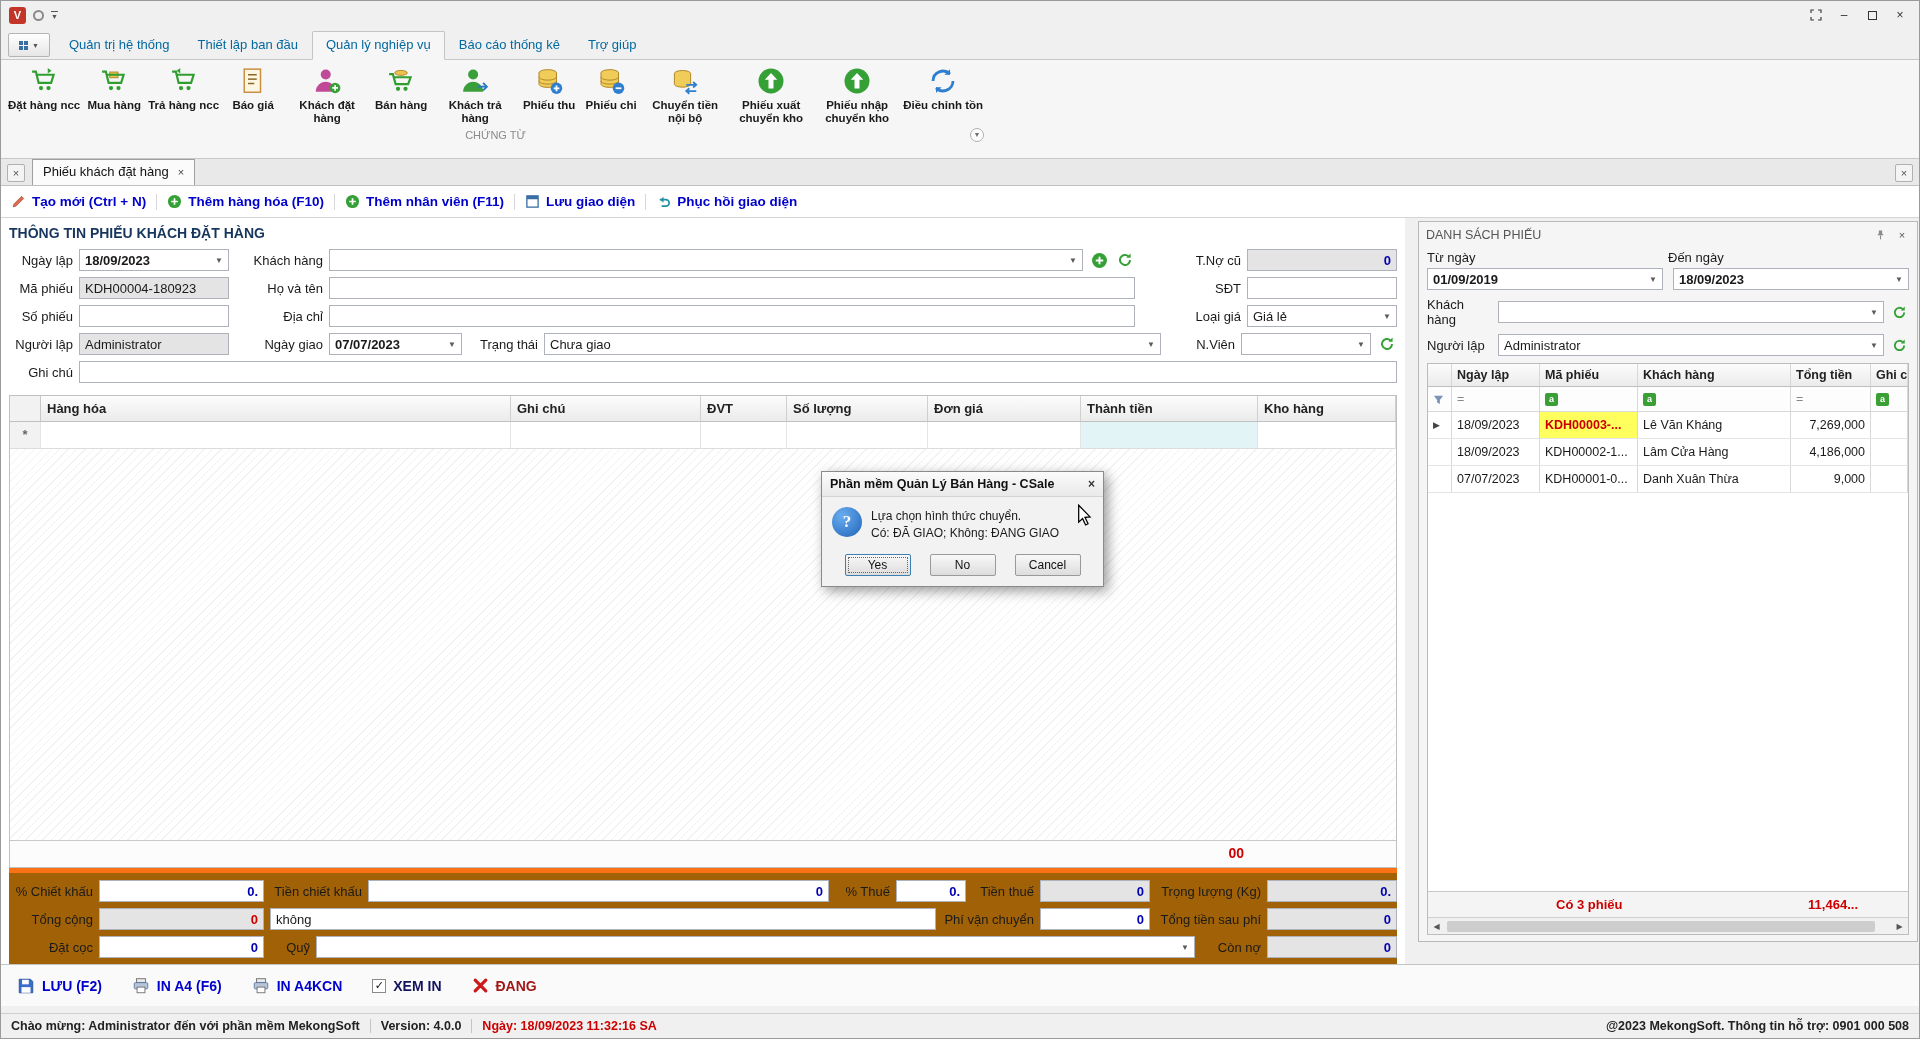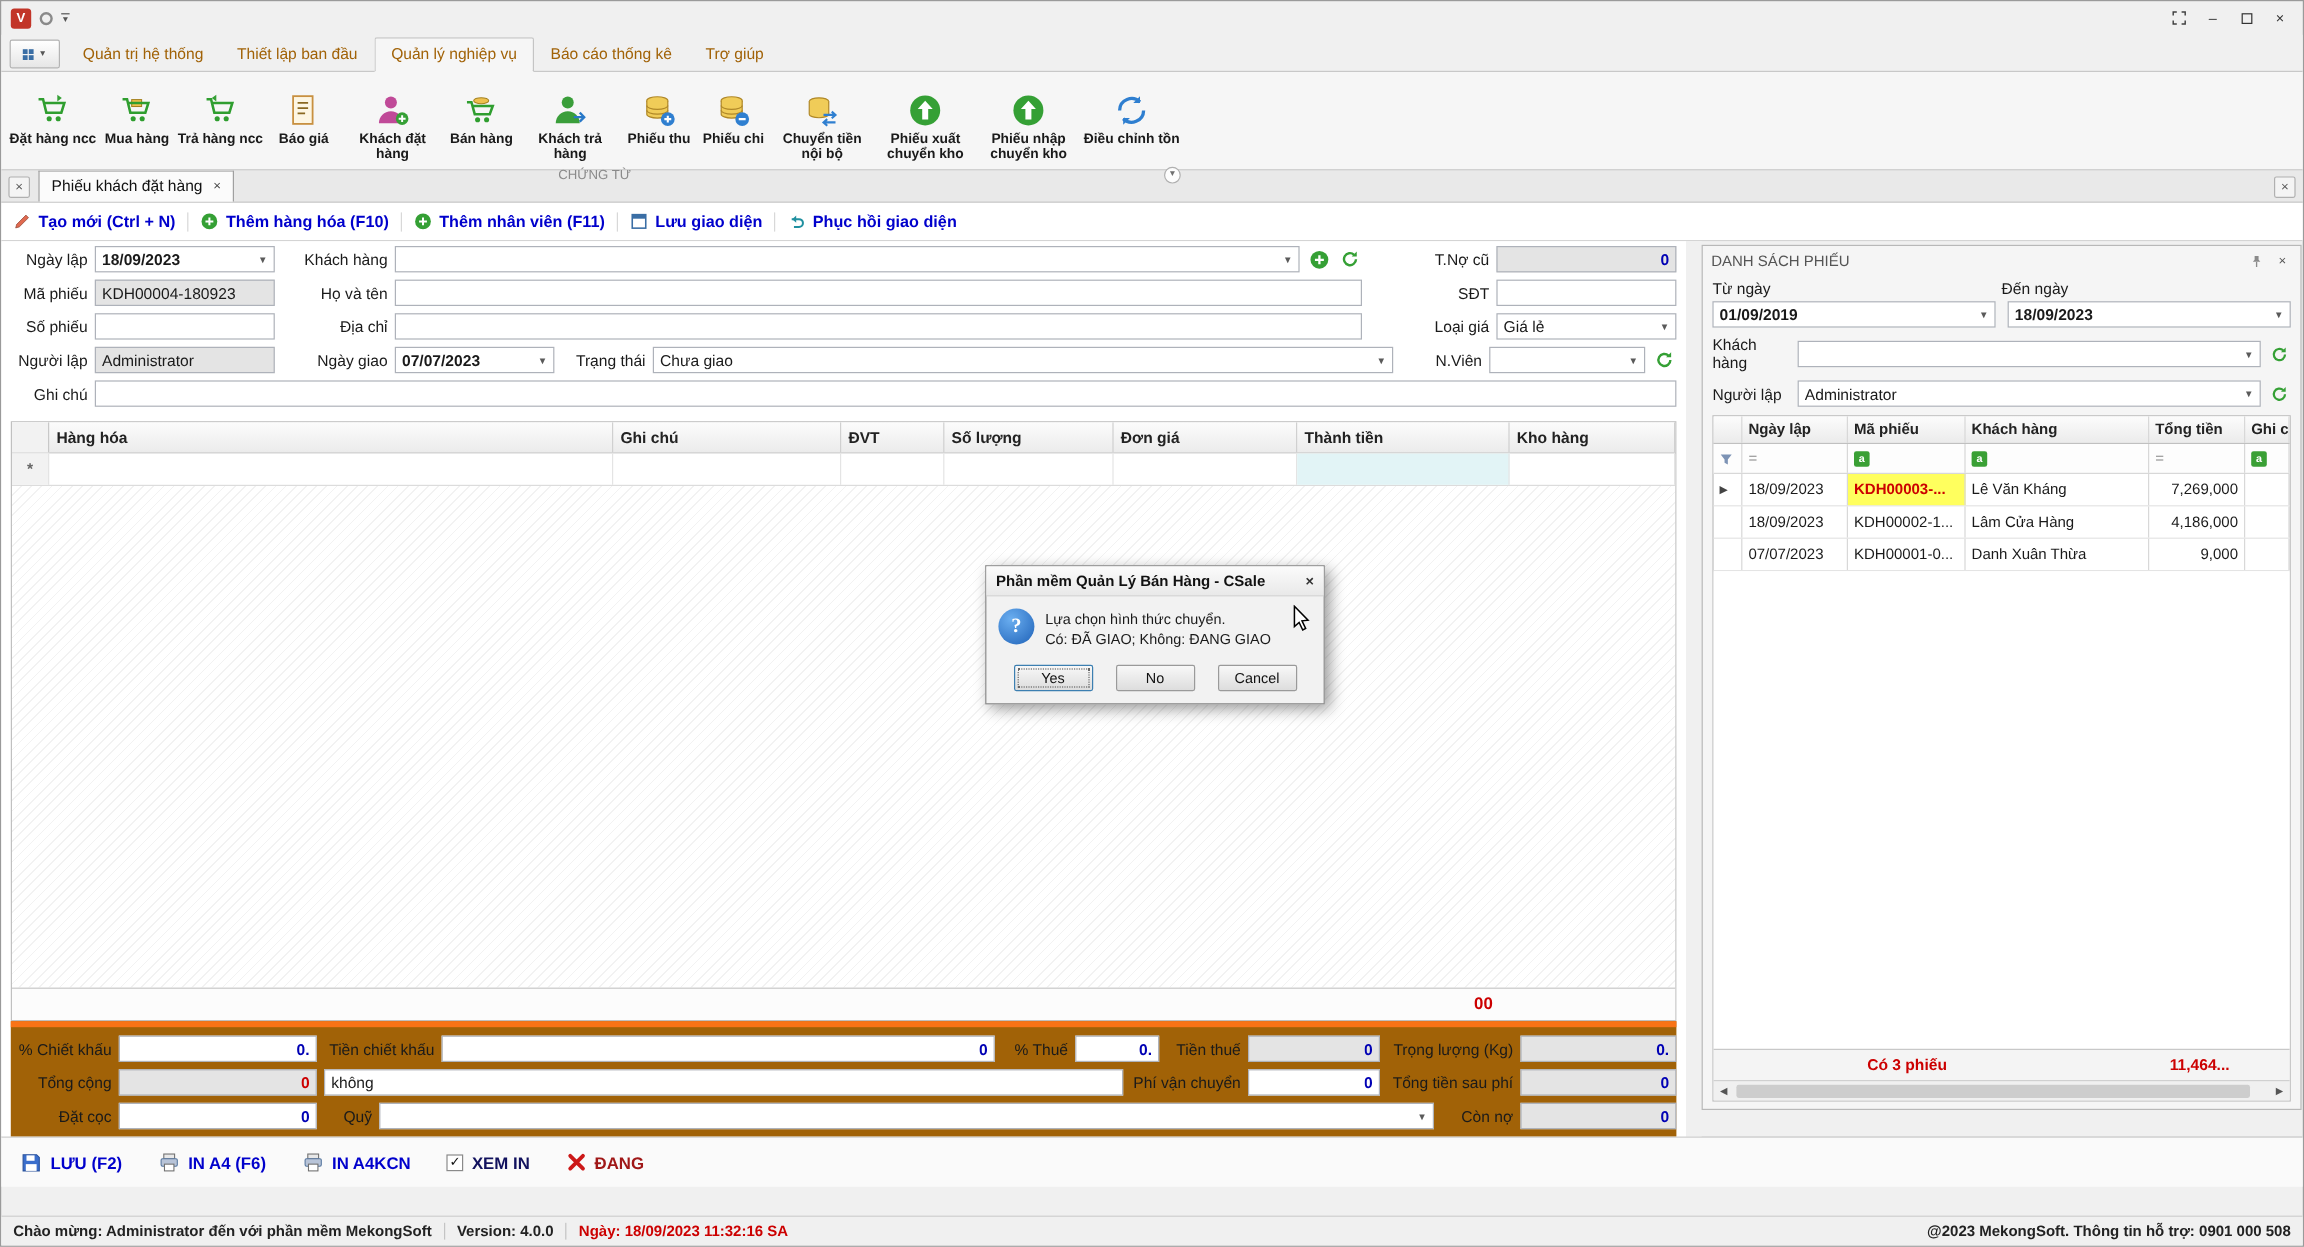--- a/index.html
+++ b/index.html
@@ -19,25 +19,25 @@
 .tb-right{margin-left:auto;display:flex;gap:6px;z-index:1;align-items:center;}
 .wbtn{width:22px;height:20px;display:flex;align-items:center;justify-content:center;color:#333;font-size:12px;}
 .maxbox{width:9px;height:9px;border:1px solid #333;display:block;}
 
 
 .menubar{height:30px;display:flex;align-items:flex-end;padding:0 3px;background:#f0f0f0;}
 .appmenu{width:42px;height:24px;border:1px solid #b4b4b4;background:linear-gradient(#ffffff,#e6e6e6);border-radius:2px;display:flex;align-items:center;justify-content:center;gap:4px;margin:0 5px 2px 4px;}
 .grid-glyph{display:grid;grid-template-columns:4px 4px;gap:1px;}
 .grid-glyph i{width:4px;height:4px;background:#3a6ea5;display:block;}
 .appmenu .car{font-size:7px;color:#555;}
-.mtab{padding:5px 13px 7px;font-size:13px;color:#a16207;border:1px solid transparent;margin-bottom:-1px;}
+.mtab{padding:5px 13px 7px;font-size:13px;color:#0369a1;border:1px solid transparent;margin-bottom:-1px;}
 .mtab.active{background:#f6f6f6;border-color:#c4c4c4;border-bottom-color:#f6f6f6;border-radius:2px 2px 0 0;z-index:2;}
 
 
-.ribbon{background:#f6f6f6;border-top:1px solid #c8c8c8;border-bottom:1px solid #c8c8c8;padding:14px 4px 0;height:83px;position:relative;}
+.ribbon{background:#f6f6f6;border-top:1px solid #c8c8c8;border-bottom:1px solid #c8c8c8;padding:3px 4px 0;height:100px;position:relative;}
 .ribbon-group{display:flex;flex-direction:column;align-self:flex-start;width:max-content;}
 .ribbon-items{display:flex;}
 .ribbon-item{min-width:62px;max-width:86px;padding:3px 3px 1px;display:flex;flex-direction:column;align-items:center;text-align:center;font-size:11.5px;font-weight:bold;line-height:1.12;color:#1a1a1a;}
 .ric{width:30px;height:30px;margin-bottom:3px;flex:none;}
 .group-strip{width:100%;height:15px;display:flex;align-items:center;justify-content:center;color:#8a8a8a;font-size:11px;position:relative;margin-top:2px;}
 .group-expand{position:absolute;right:2px;top:0;width:14px;height:14px;border:1px solid #b0b0b0;border-radius:50%;display:flex;align-items:center;justify-content:center;font-size:7px;color:#707070;background:#fdfdfd;}
 
 
 .tabstrip{height:27px;background:#e9e9e9;display:flex;align-items:flex-end;padding:2px 6px 0;border-bottom:1px solid #c0c0c0;gap:7px;}
 .ts-close{width:18px;height:18px;margin-bottom:3px;display:flex;align-items:center;justify-content:center;color:#555;border:1px solid #b0b0b0;background:#f4f4f4;font-size:11px;border-radius:2px;}
@@ -382,20 +382,21 @@
           <path d="M4 6h6.5a3.5 3.5 0 0 1 0 7H6" fill="none" stroke="#2090a0" stroke-width="1.8"></path>
           <path d="M4.5 6L8 2.8v6.4z" fill="#2090a0"></path>
         </svg>
       <span>Phục hồi giao diện</span>
     </span>
   </div>
 
   <div class="workspace">
 
     <div class="main">
+      <div class="section-title">THÔNG TIN PHIẾU KHÁCH ĐẶT HÀNG</div>
 
       <div class="frow">
         <span class="lbl w64">Ngày lập</span>
         <div class="fld w150">
           <span class="val bold">18/09/2023</span>
           <span class="arr">▼</span>
         </div>
         <span class="lbl w88">Khách hàng</span>
         <div class="fld flex">
           <span class="val"></span>

